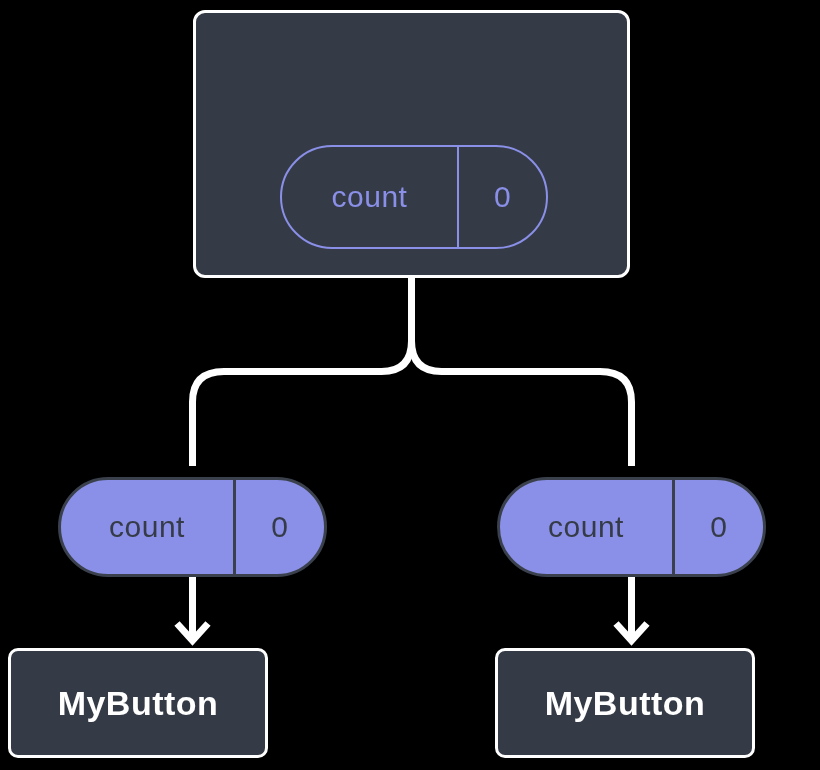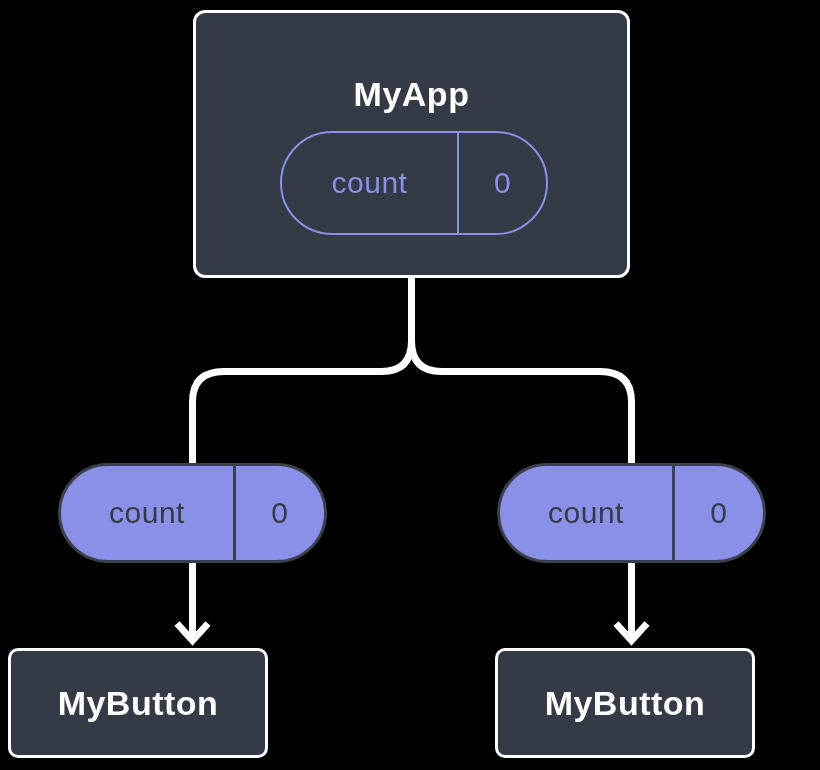--- a/index.html
+++ b/index.html
@@ -49,20 +49,21 @@
     top: 62px;
   }
   .pill {
     position: absolute;
     box-sizing: border-box;
     display: flex;
     align-items: stretch;
     z-index: 3;
     font-size: 30px;
     letter-spacing: 0.5px;
+    margin-top: 14px;
   }
   .pill-label {
     width: 175px;
     display: flex;
     align-items: center;
     justify-content: center;
   }
   .pill-value {
     flex: 1;
     display: flex;
@@ -127,21 +128,20 @@
       <path d="M411.5 276 L411.5 341 Q411.5 371.5 381.5 371.5 L224 371.5 Q192.5 371.5 192.5 402 L192.5 466"></path>
       <path d="M411.5 276 L411.5 341 Q411.5 371.5 441.5 371.5 L600 371.5 Q631.5 371.5 631.5 402 L631.5 466"></path>
       <path d="M192.5 560 L192.5 637"></path>
       <path d="M177 623.5 L192.5 640.5 L208 623.5"></path>
       <path d="M631.5 560 L631.5 637"></path>
       <path d="M616 623.5 L631.5 640.5 L647 623.5"></path>
     </g>
   </svg>
 
   <div class="node node-root">
-    <div class="node-title">MyApp</div>
     <div class="pill pill-outline">
       <span class="pill-label">count</span>
       <span class="pill-divider"></span>
       <span class="pill-value">0</span>
     </div>
   </div>
 
   <div class="pill pill-filled pill-left">
     <span class="pill-label">count</span>
     <span class="pill-divider"></span>

